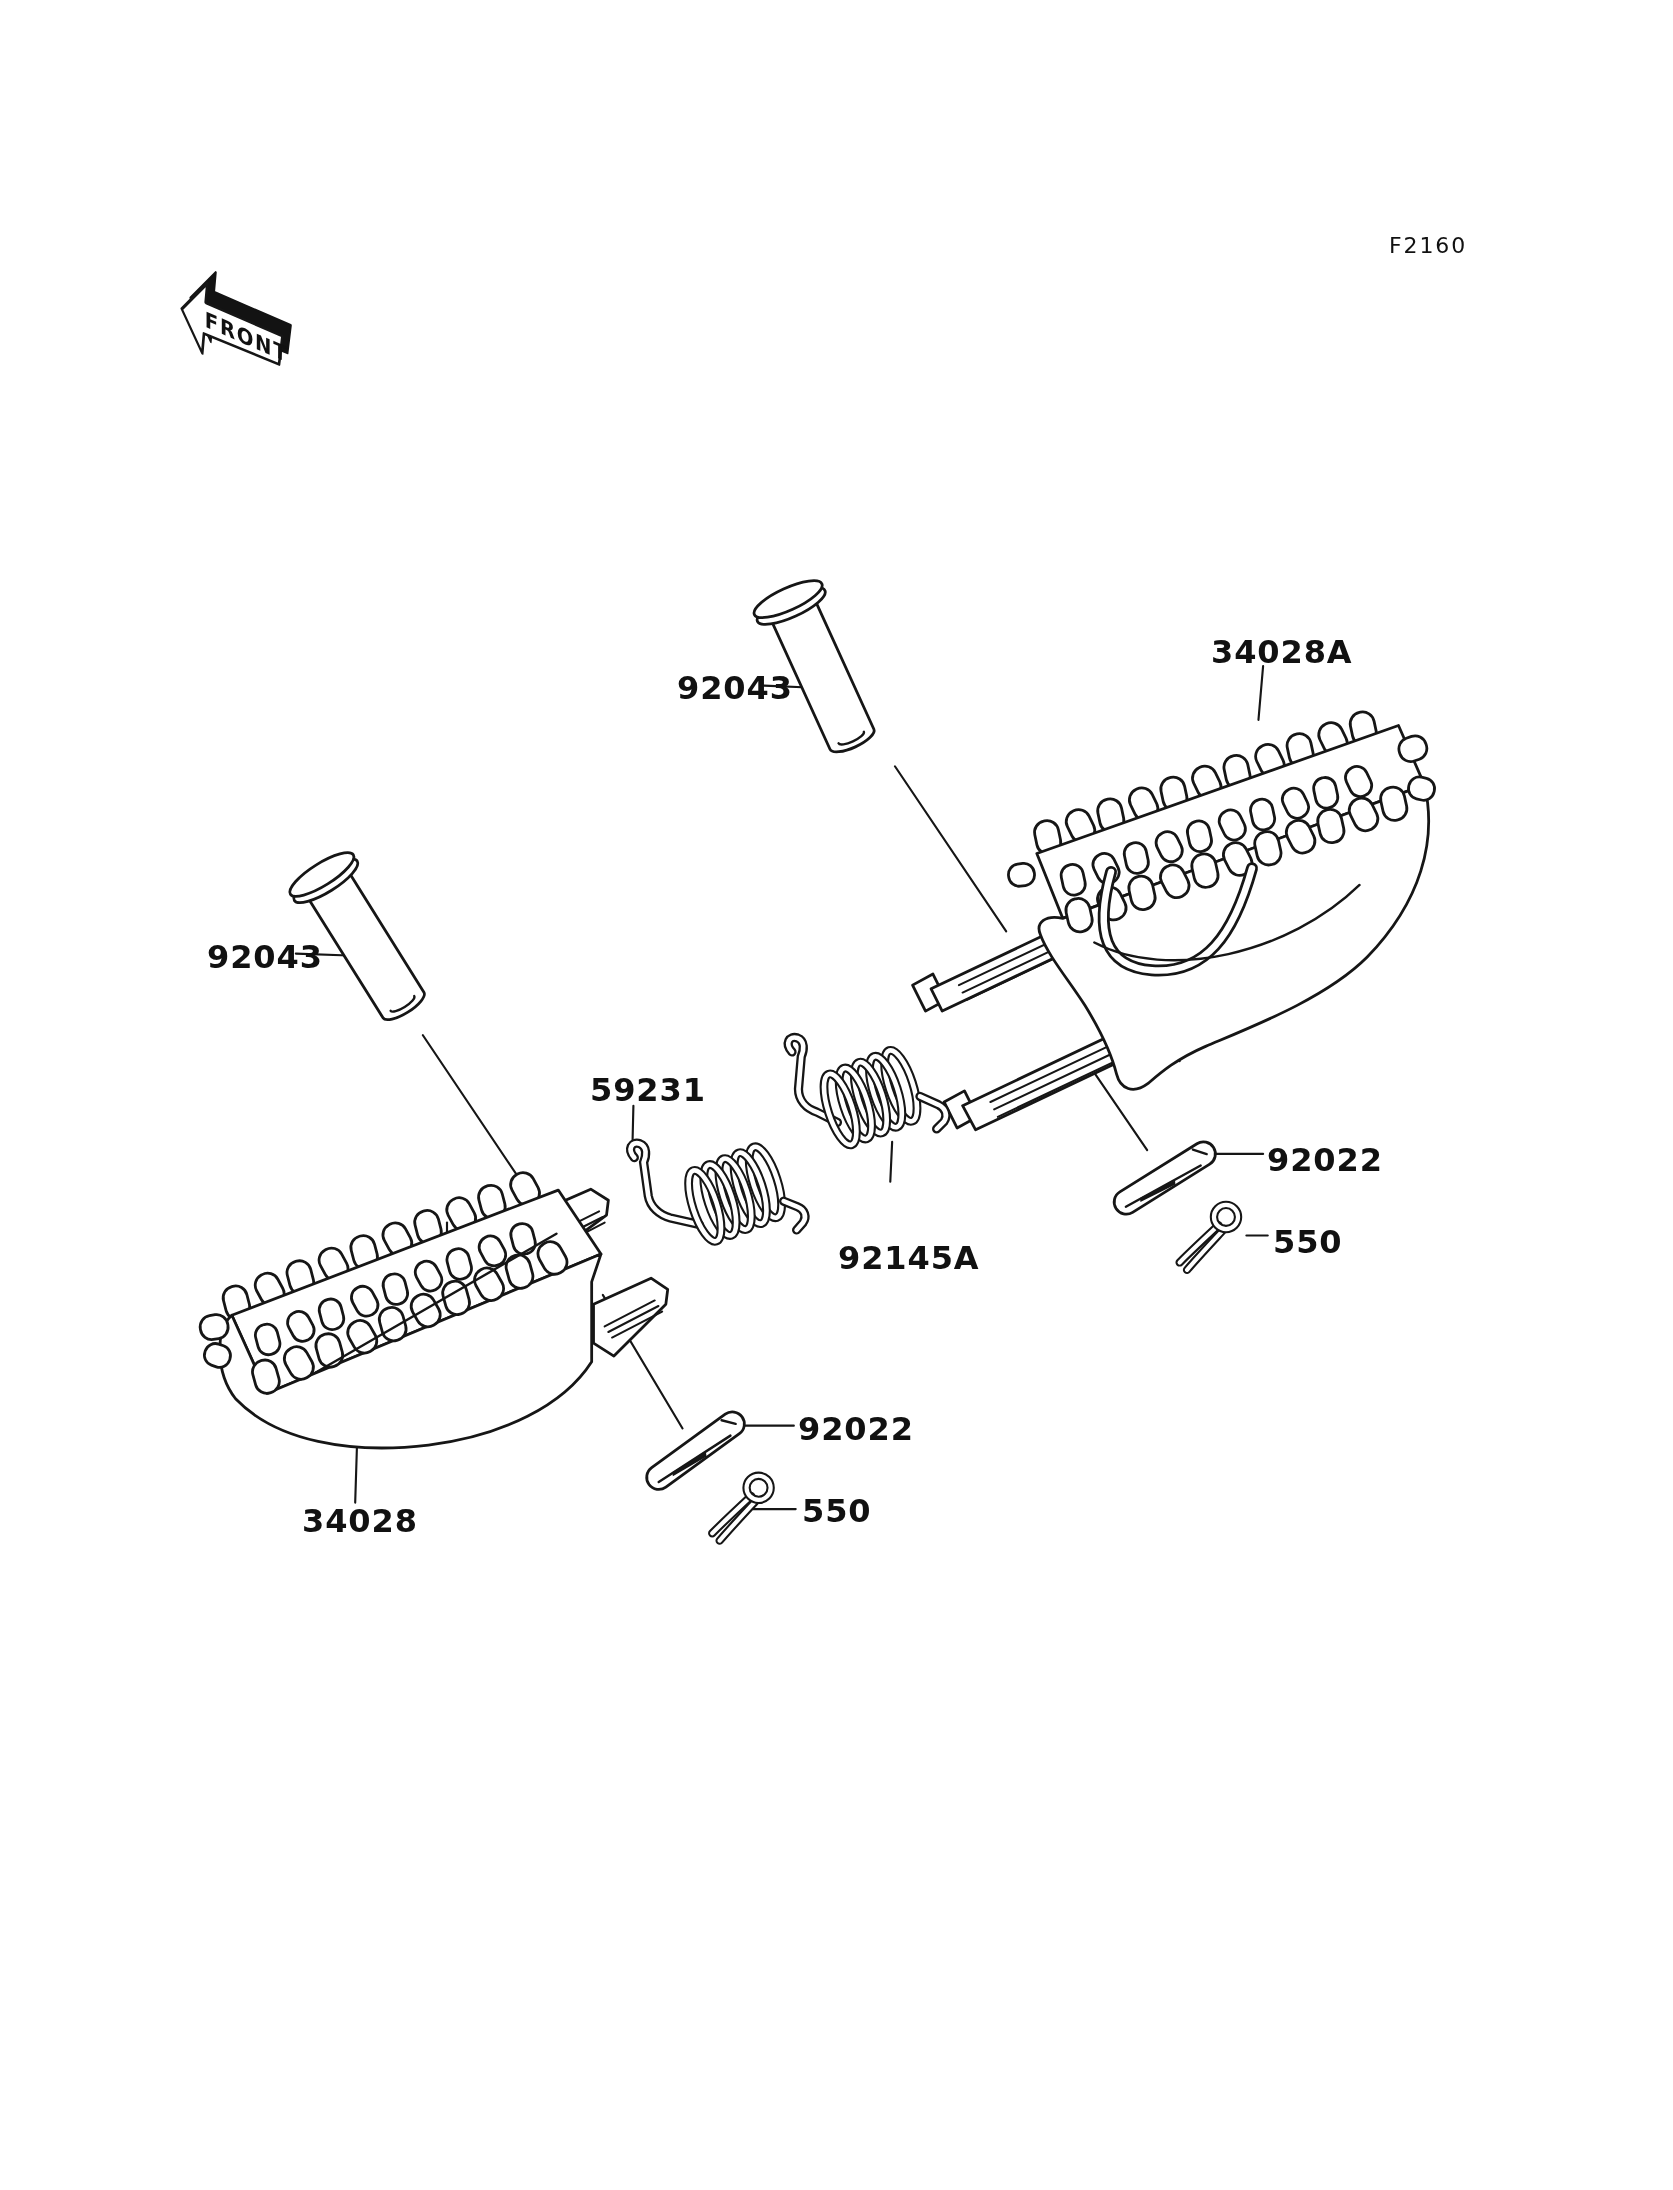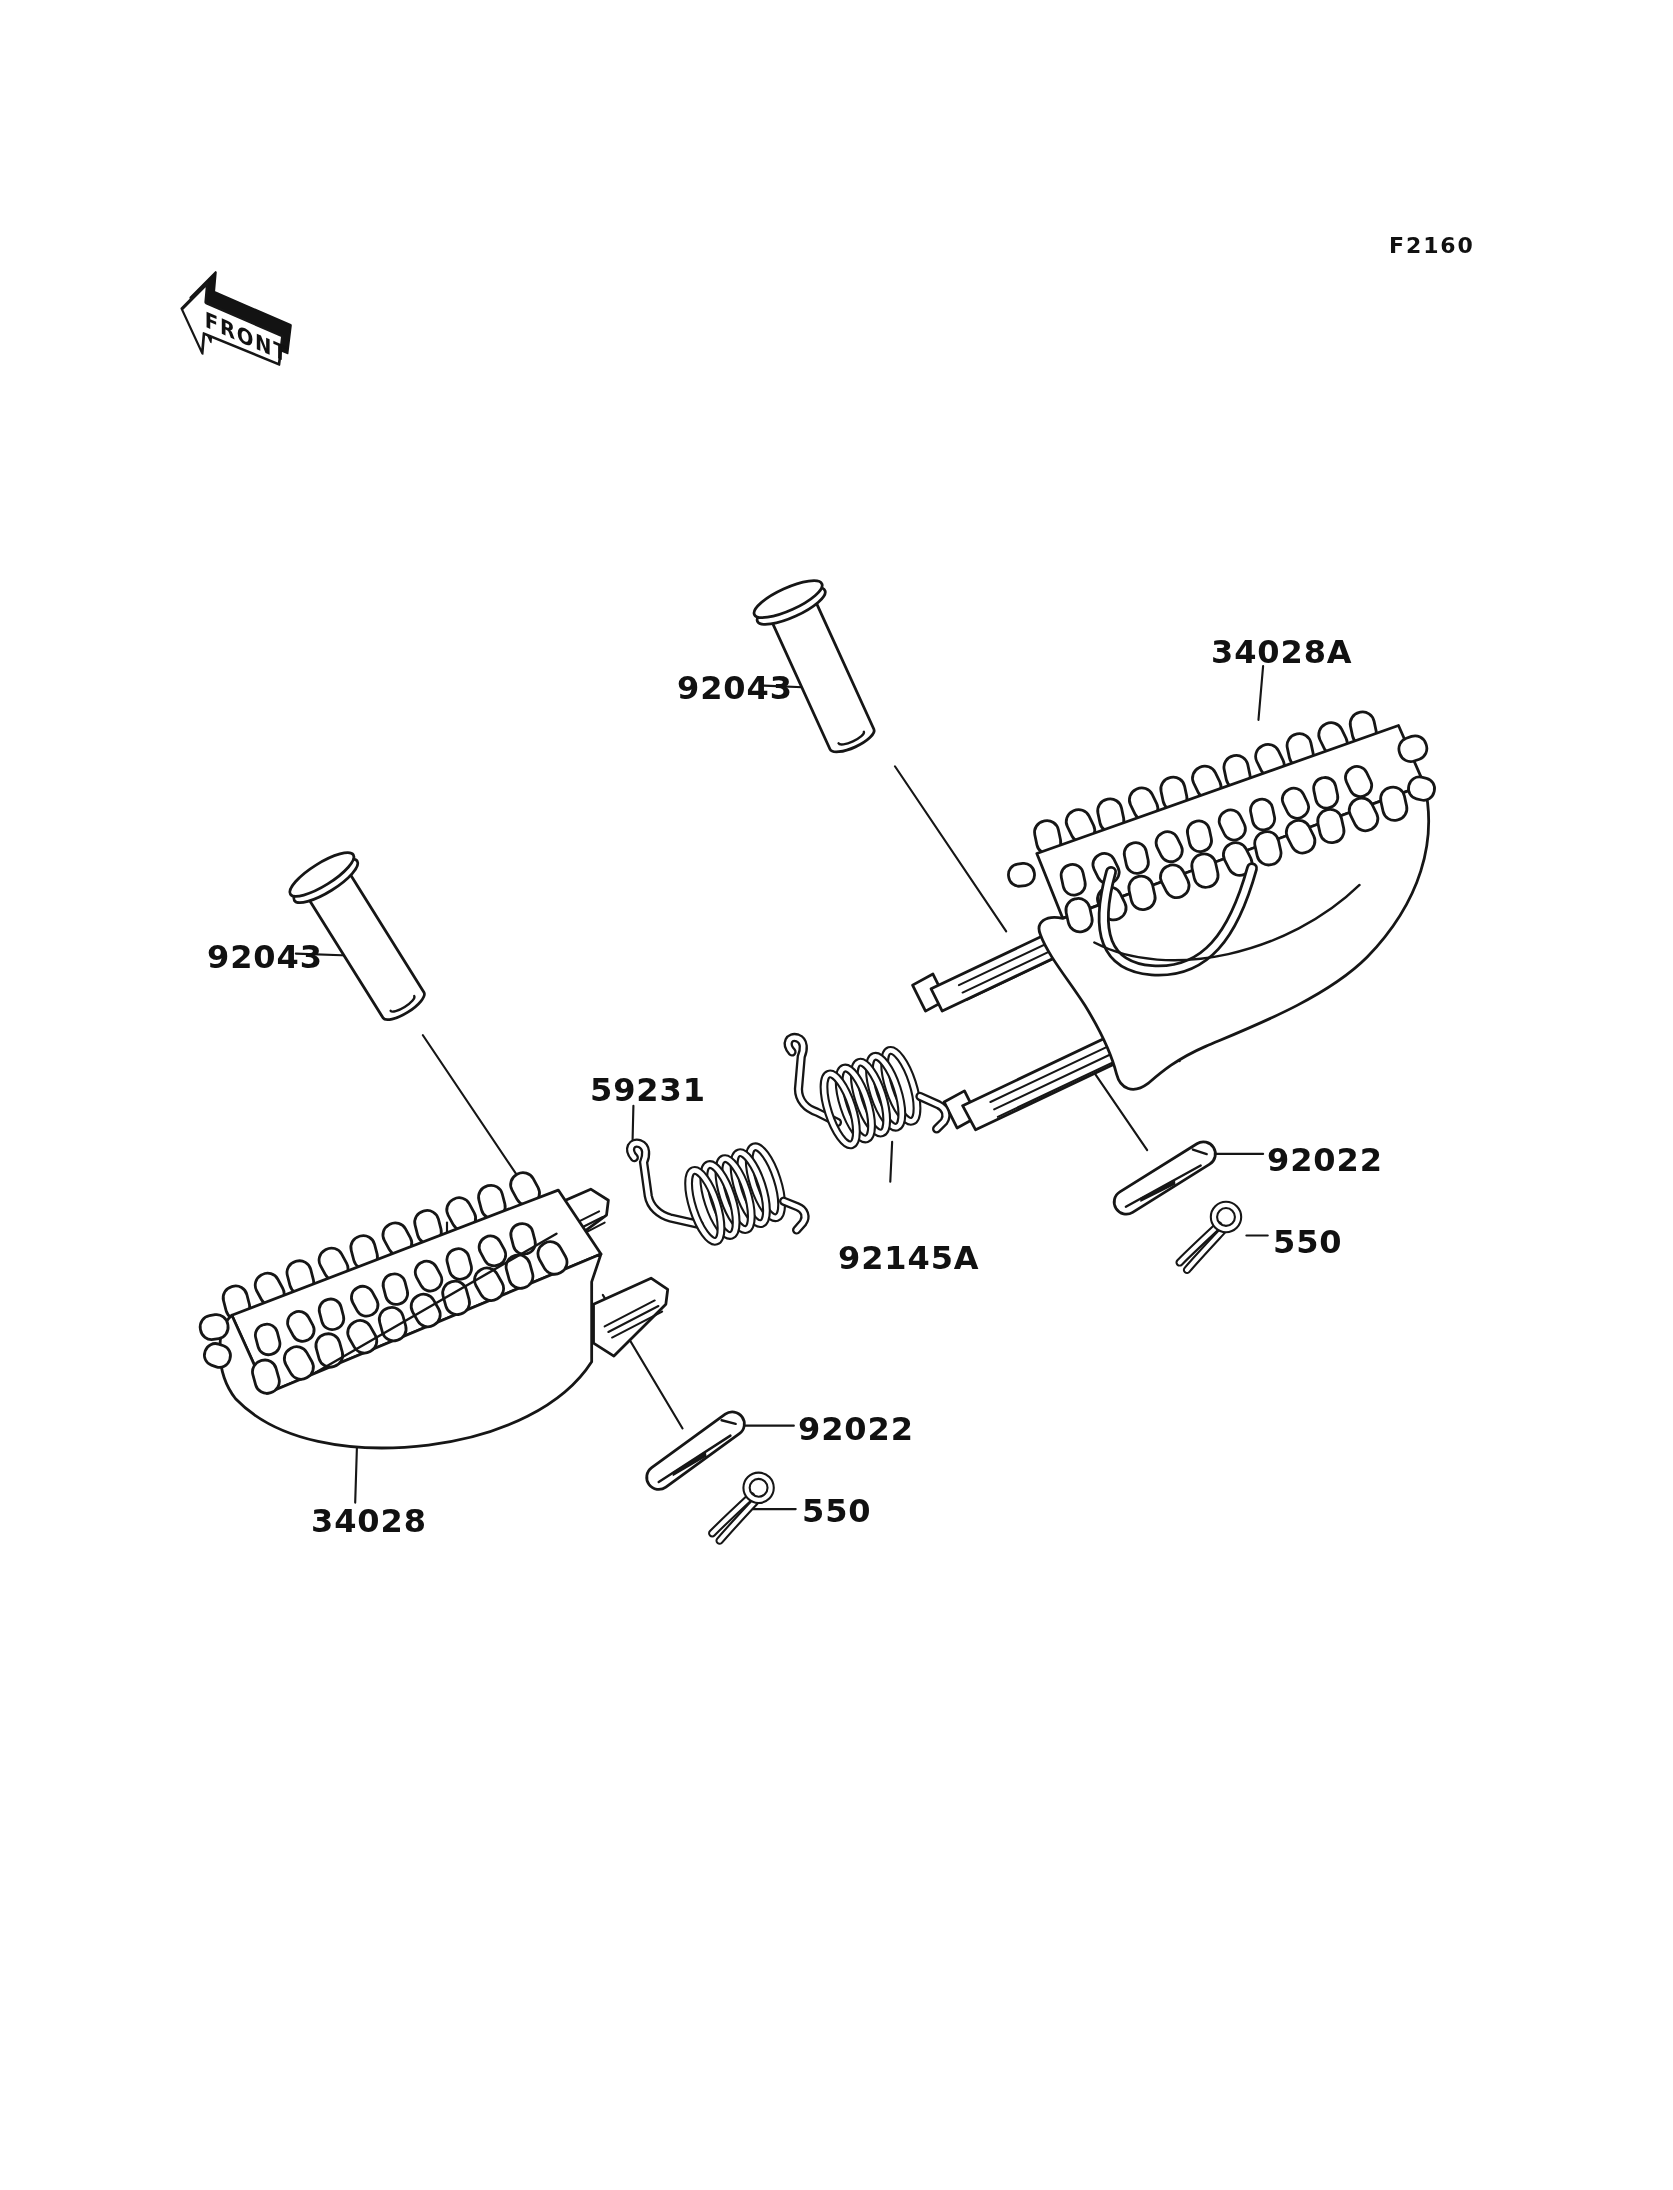--- a/index.html
+++ b/index.html
@@ -7,21 +7,21 @@
   body{
     width:1673px;height:2191px;position:relative;background:#ffffff;
     font-family:"DejaVu Sans","Liberation Sans",sans-serif;overflow:hidden;
   }
   #art{position:absolute;left:0;top:0;}
   .lbl{
     position:absolute;font-weight:bold;font-size:32px;letter-spacing:0.9px;
     color:#111;line-height:1;white-space:nowrap;
   }
   .code{
-    position:absolute;font-size:22px;font-weight:700;letter-spacing:1.9px;
+    position:absolute;font-size:22px;font-weight:400;letter-spacing:1.9px;
     color:#111;line-height:1;white-space:nowrap;
   }
   
   .f{fill:#ffffff;stroke:#161616;stroke-width:3;stroke-linejoin:round;}
   .s{fill:none;stroke:#161616;stroke-width:2.6;stroke-linejoin:round;stroke-linecap:round;}
   .ld{fill:none;stroke:#161616;stroke-width:2.3;stroke-linecap:round;}
   .h{fill:none;stroke:#161616;stroke-width:2.2;stroke-linecap:round;}
   .blk{fill:#131313;stroke:#131313;stroke-width:2;stroke-linejoin:round;}
   .blk2{fill:#161616;stroke:none;}
   .wb{fill:none;stroke:#161616;stroke-linecap:round;}
@@ -297,14 +297,14 @@
 <div class="code" style="left:1389px; top:235px;">F2160</div>
 <div class="lbl" style="left:677px;  top:672px;">92043</div>
 <div class="lbl" style="left:1211px; top:636px;">34028A</div>
 <div class="lbl" style="left:207px;  top:941px;">92043</div>
 <div class="lbl" style="left:590px;  top:1074px;">59231</div>
 <div class="lbl" style="left:838px;  top:1242px;">92145A</div>
 <div class="lbl" style="left:1267px; top:1144px;">92022</div>
 <div class="lbl" style="left:1273px; top:1226px;">550</div>
 <div class="lbl" style="left:798px;  top:1413px;">92022</div>
 <div class="lbl" style="left:802px;  top:1495px;">550</div>
-<div class="lbl" style="left:311px;  top:1505px;">34028</div>
+<div class="lbl" style="left:302px;  top:1505px;">34028</div>
 
 
 </body></html>

